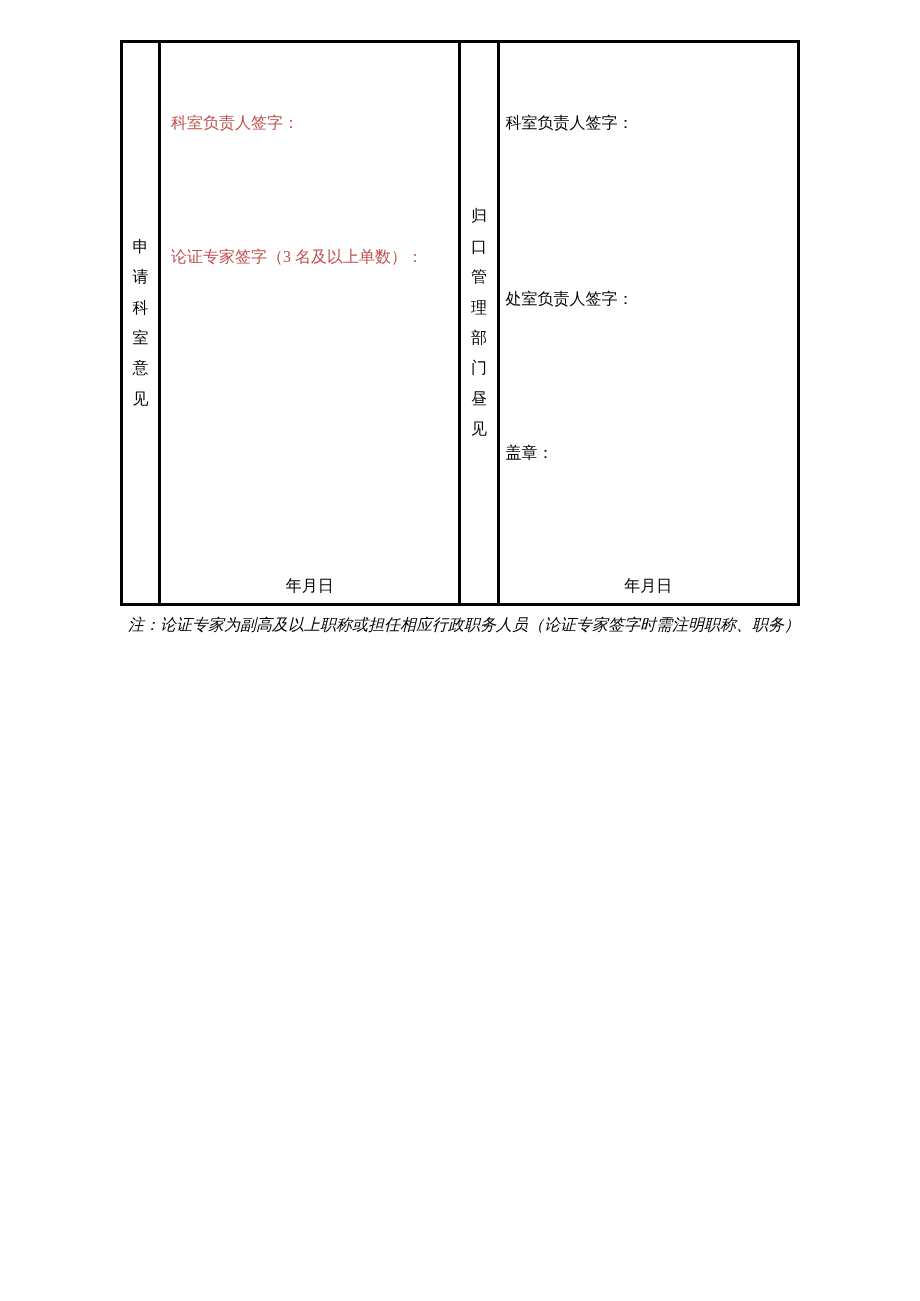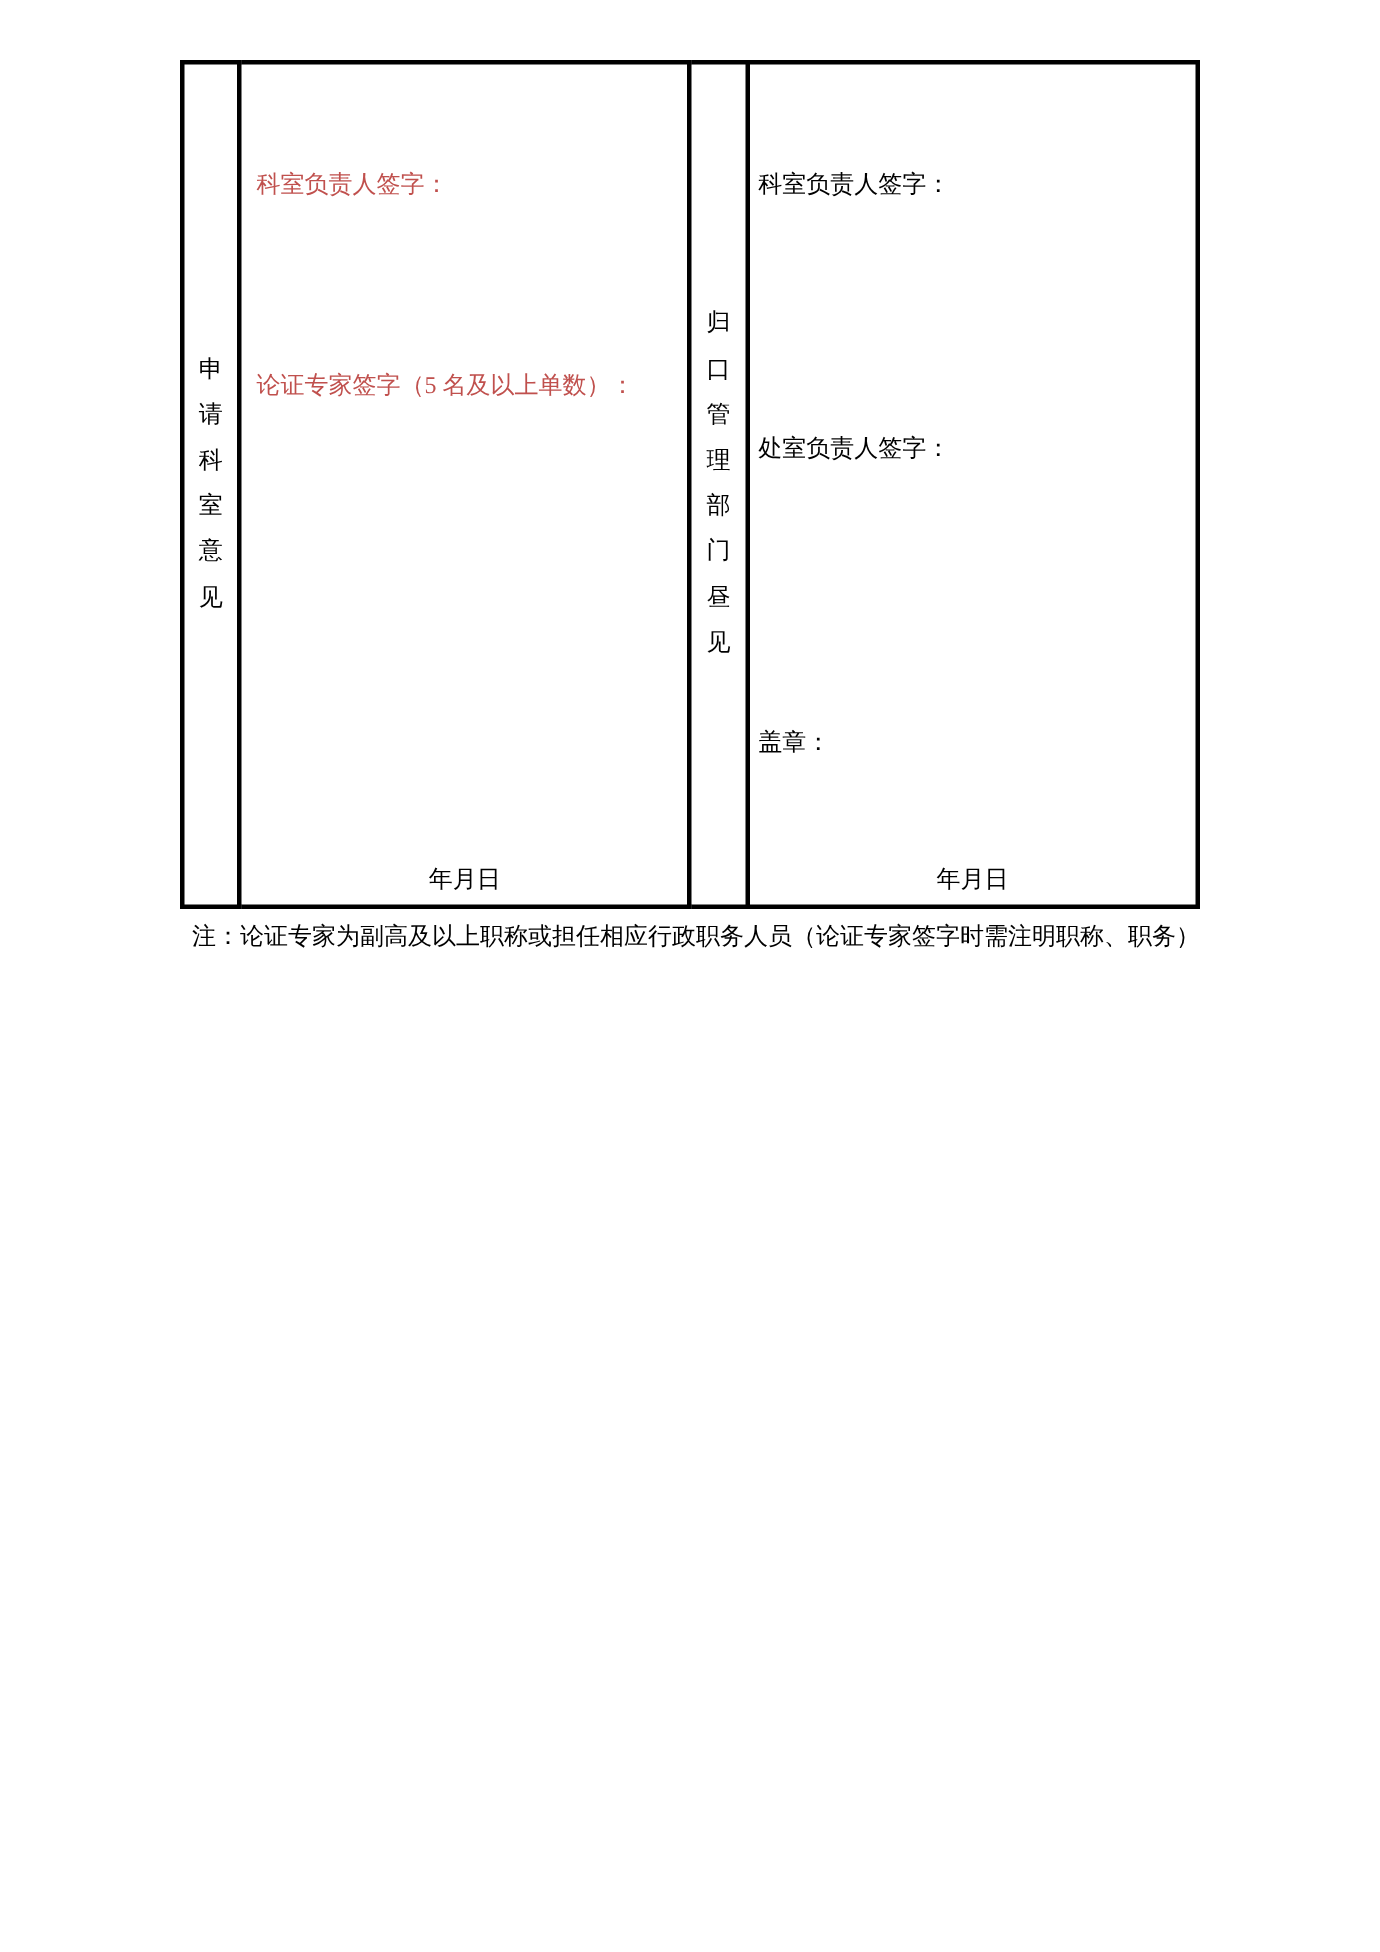--- a/index.html
+++ b/index.html
@@ -80,28 +80,29 @@
       left: 6px;
     }
     .line2-right {
       position: absolute;
       top: 246px;
       left: 6px;
       font-family: Liberation Mono, monospace;
     }
     .line3-right {
       position: absolute;
-      top: 442px;
+      top: 400px;
       left: 6px;
     }
     .footnote {
       margin-top: 6px;
       padding-left: 8px;
       font-size: 16px;
       line-height: 1.6;
+      font-style: italic;
     }
   </style>
 </head>
 <body>
 
 <div class="page">
   <table>
     <tbody>
         <tr>
       <td class="col-vlabel">
@@ -110,21 +111,21 @@
           <span>请</span>
           <span>科</span>
           <span>室</span>
           <span>意</span>
           <span>见</span>
         </span>
       </td>
       <td class="col-left-content">
         <div class="cell-inner">
           <div class="line1-left red-text">科室负责人签字：</div>
-          <div class="line2-left red-text">论证专家签字（5 名及以上单数）：</div>
+          <div class="line2-left red-text">论证专家签字（3 名及以上单数）：</div>
           <div class="date-bottom">年月日</div>
         </div>
       </td>
       <td class="col-vlabel">
         <span class="vtext">
           <span>归</span>
           <span>口</span>
           <span>管</span>
           <span>理</span>
           <span>部</span>

